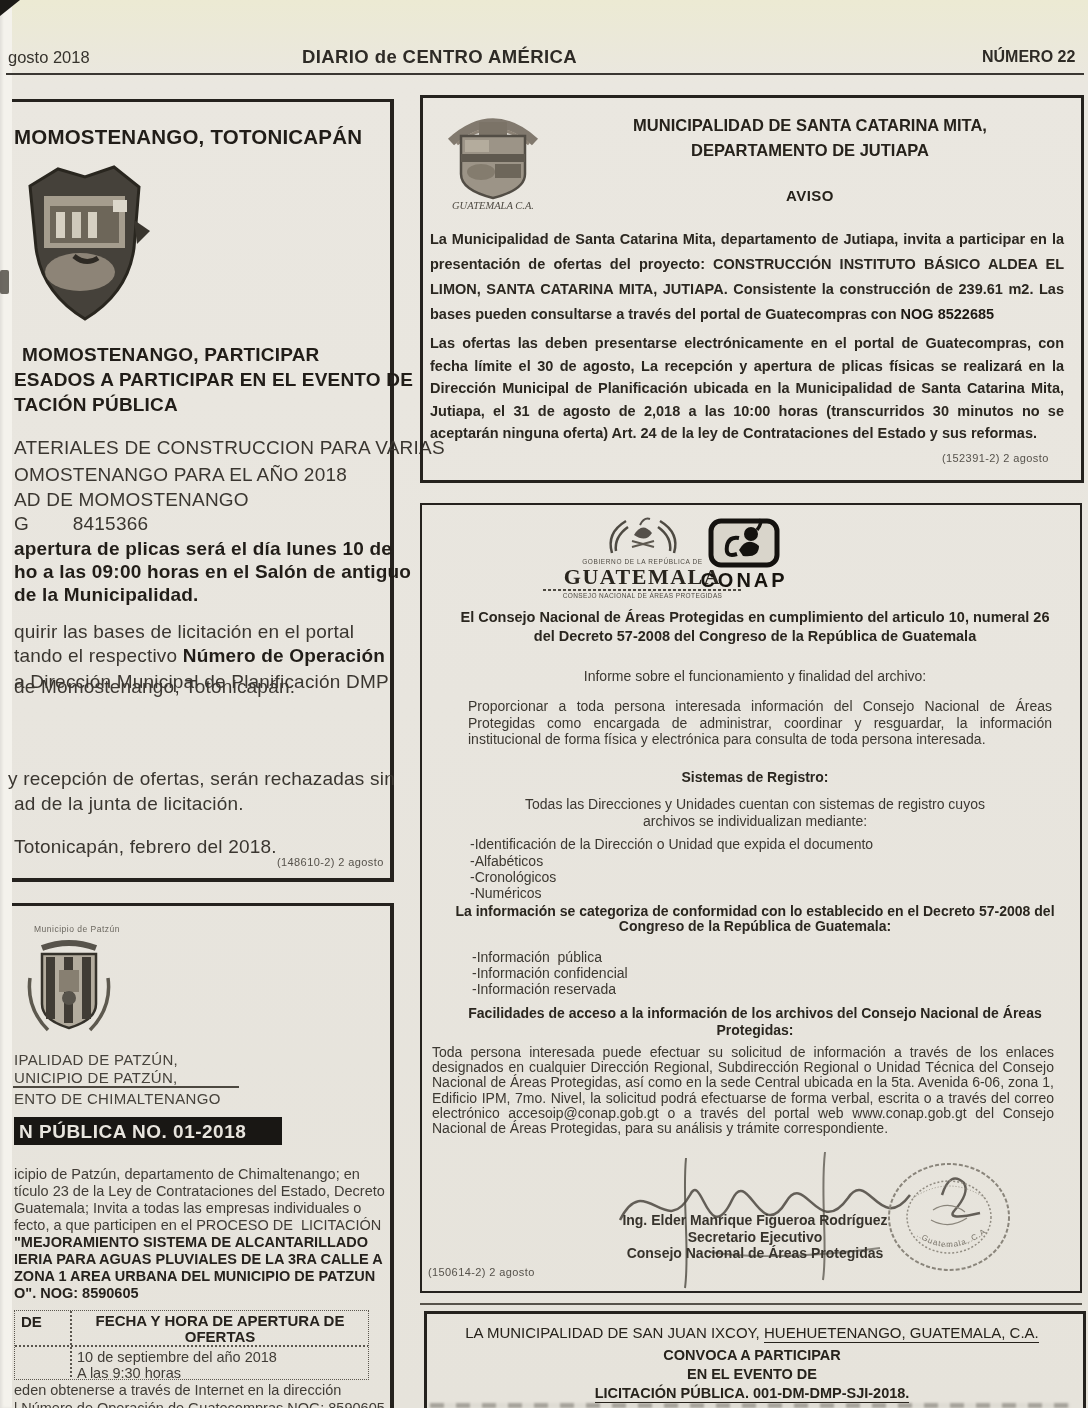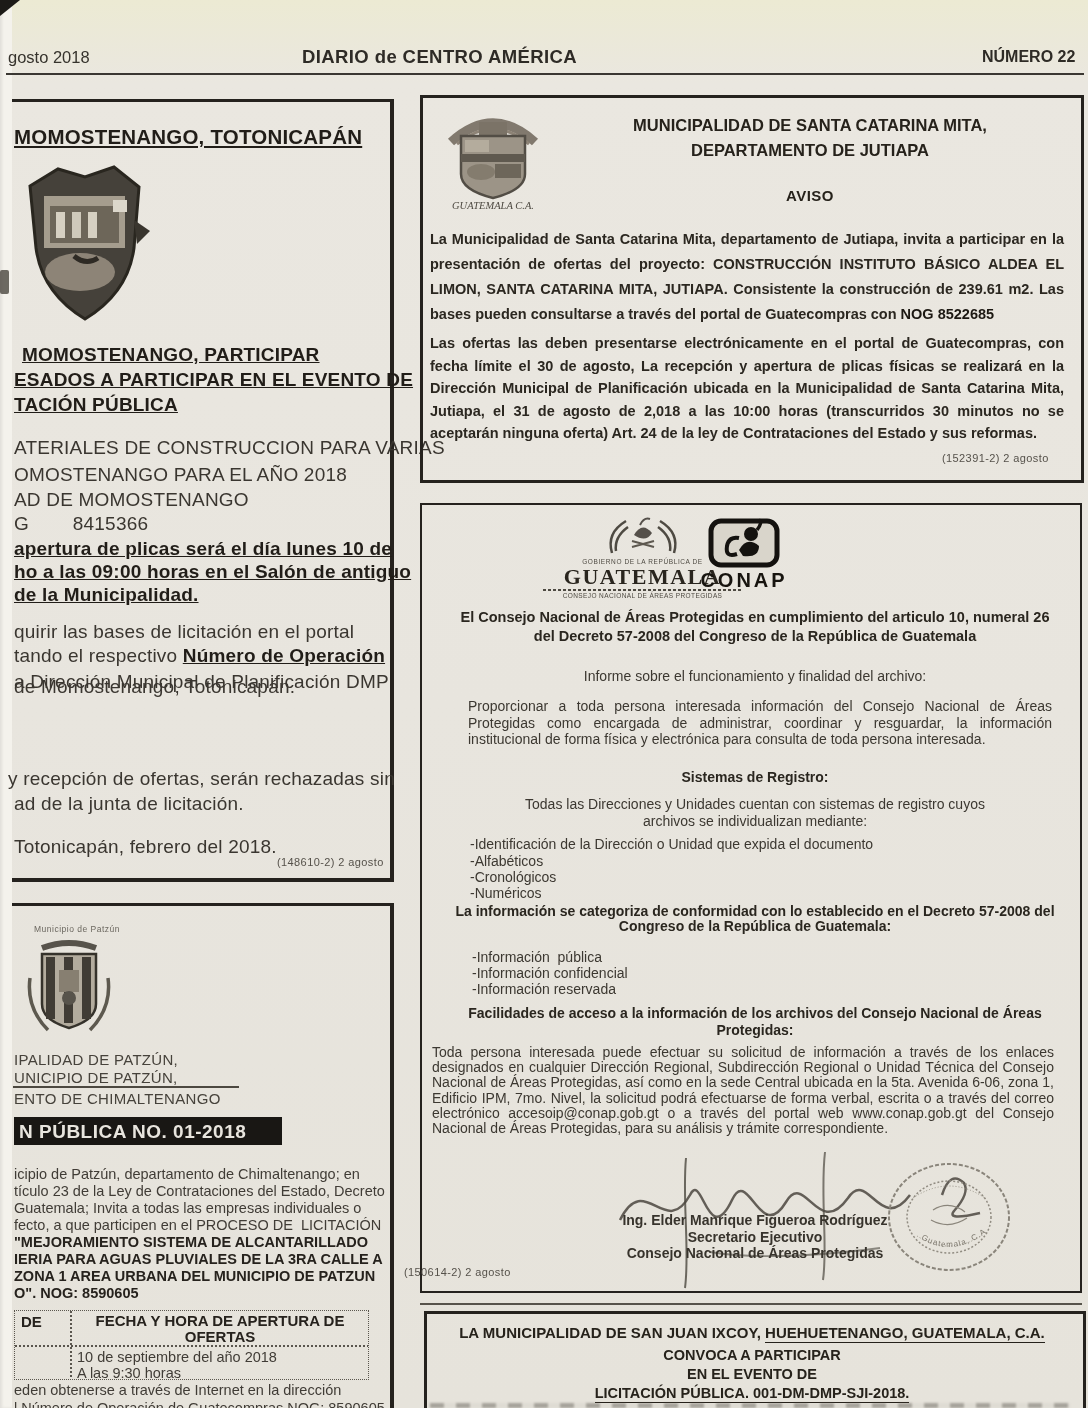--- a/index.html
+++ b/index.html
@@ -2,21 +2,21 @@
 <html><head>
 <meta charset="utf-8">
 <style>
   html,body{margin:0;padding:0;background:#d8d5ce;}
   #page{position:relative;width:1088px;height:1408px;overflow:hidden;
         background:linear-gradient(180deg,#ecead3 0%,#eae7e0 6%,#e8e5de 50%,#e6e3db 100%);
         font-family:"Liberation Sans", sans-serif;}
   .abs{position:absolute;}
   .line{position:absolute;white-space:pre;}
   .mom{font-size:19px;color:#3a3630;letter-spacing:.2px;}
-  .momb{font-size:19px;color:#211d18;font-weight:700;letter-spacing:.2px;text-decoration:underline;}
+  .momb{font-size:19px;color:#211d18;font-weight:700;letter-spacing:.2px;}
   .ptz{font-size:14.5px;color:#403c36;}
   .ptzb{font-size:14.5px;color:#26221d;font-weight:700;}
   .reg{font-size:11px;color:#55514a;letter-spacing:.4px;}
   .scmp{position:absolute;text-align:justify;font-size:14.5px;font-weight:600;color:#2b2720;line-height:25px;}
   .cnp{font-size:14px;color:#3c3831;}
   .cnpb{font-weight:700;color:#2a261f;}
   .ctr{text-align:center;}
   .box{position:absolute;border:3px solid #25221e;}
   .noleft{border-left:none;}
   svg{display:block;}
@@ -202,26 +202,26 @@
 
   <svg class="abs" style="left:883px;top:1158px;" width="132" height="118" viewBox="0 0 132 118">
     <ellipse cx="66" cy="59" rx="60" ry="53" stroke="#8a857b" stroke-width="2" fill="none" stroke-dasharray="4 2"></ellipse>
     <ellipse cx="66" cy="59" rx="42" ry="36" stroke="#908b81" stroke-width="1.5" fill="none" stroke-dasharray="2 2"></ellipse>
     <path d="M30,40 q36,-24 72,0 M34,78 q32,20 64,0" stroke="#989388" stroke-width="1" fill="none" stroke-dasharray="1 2"></path>
     <path id="sealArc" d="M28,74 q38,30 76,0" fill="none"></path>
     <text font-size="8" fill="#7d786e" letter-spacing="1"><textPath href="#sealArc" startOffset="12">Guatemala, C.A.</textPath></text>
     <path d="M50,52 q16,-10 32,2 M48,62 q18,10 36,-2" stroke="#8a857b" stroke-width="1.2" fill="none"></path>
   </svg>
 
-  <div class="line reg" style="left:404px;top:1266px;">(150614-2) 2 agosto</div>
+  <div class="line reg" style="left:428px;top:1266px;">(150614-2) 2 agosto</div>
 
   <div class="abs" style="left:420px;top:1303px;width:662px;height:2px;background:#57534b;"></div>
   <div class="box" style="left:424px;top:1311px;width:656px;height:100px;border-width:3.5px;border-bottom:none;"></div>
 
-  <div class="abs ctr" style="left:440px;top:1324px;width:624px;font-size:15px;font-weight:700;color:#26221b;">
+  <div class="abs ctr" style="left:440px;top:1324px;width:624px;font-size:15px;font-weight:400;color:#26221b;">
     <span>LA MUNICIPALIDAD DE SAN JUAN IXCOY, </span><span style="border-bottom:1.5px solid #26221b;padding-bottom:1px;">HUEHUETENANGO, GUATEMALA, C.A.</span>
   </div>
   <div class="abs ctr" style="left:440px;top:1347px;width:624px;font-size:14.5px;font-weight:700;color:#26221b;">CONVOCA A PARTICIPAR</div>
   <div class="abs ctr" style="left:440px;top:1366px;width:624px;font-size:14.5px;font-weight:700;color:#26221b;">EN EL EVENTO DE</div>
   <div class="abs ctr" style="left:440px;top:1385px;width:624px;font-size:14.5px;font-weight:700;color:#26221b;">
     <span style="border-bottom:1.5px solid #26221b;padding-bottom:1px;">LICITACIÓN PÚBLICA. 001-DM-DMP-SJI-2018.</span>
   </div>
   <div class="abs" style="left:430px;top:1403px;width:640px;height:5px;background:repeating-linear-gradient(90deg,rgba(90,86,78,.45) 0 14px,rgba(90,86,78,.05) 14px 26px);filter:blur(1px);"></div>
 
 </div>

